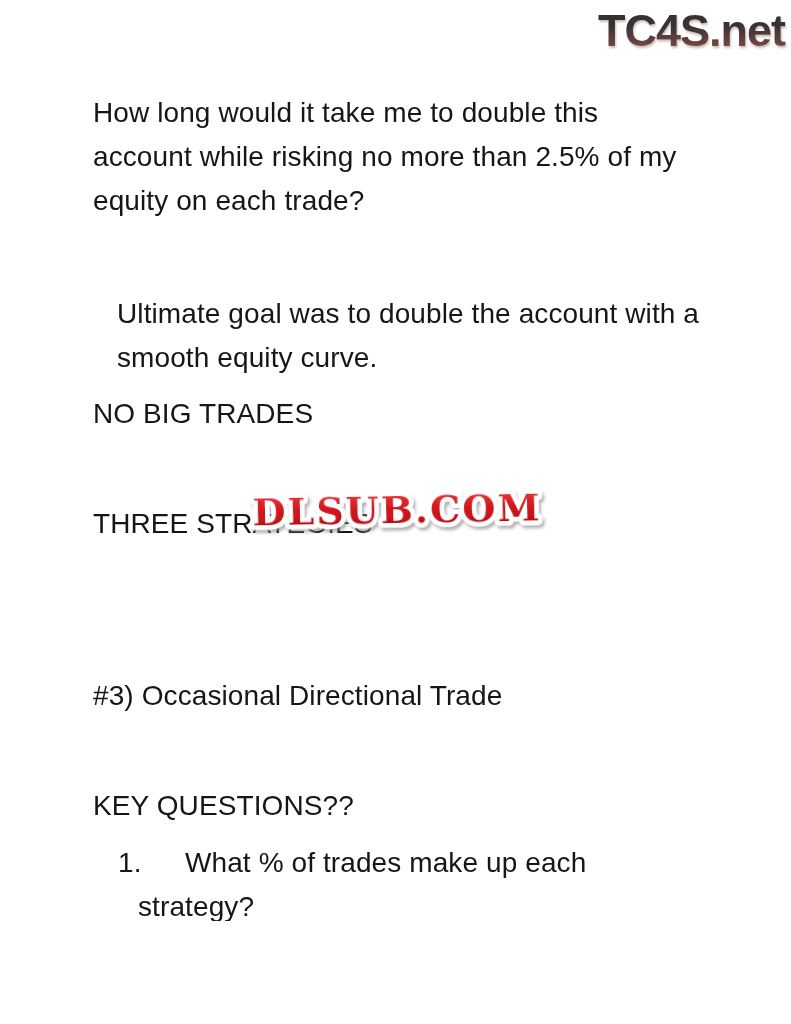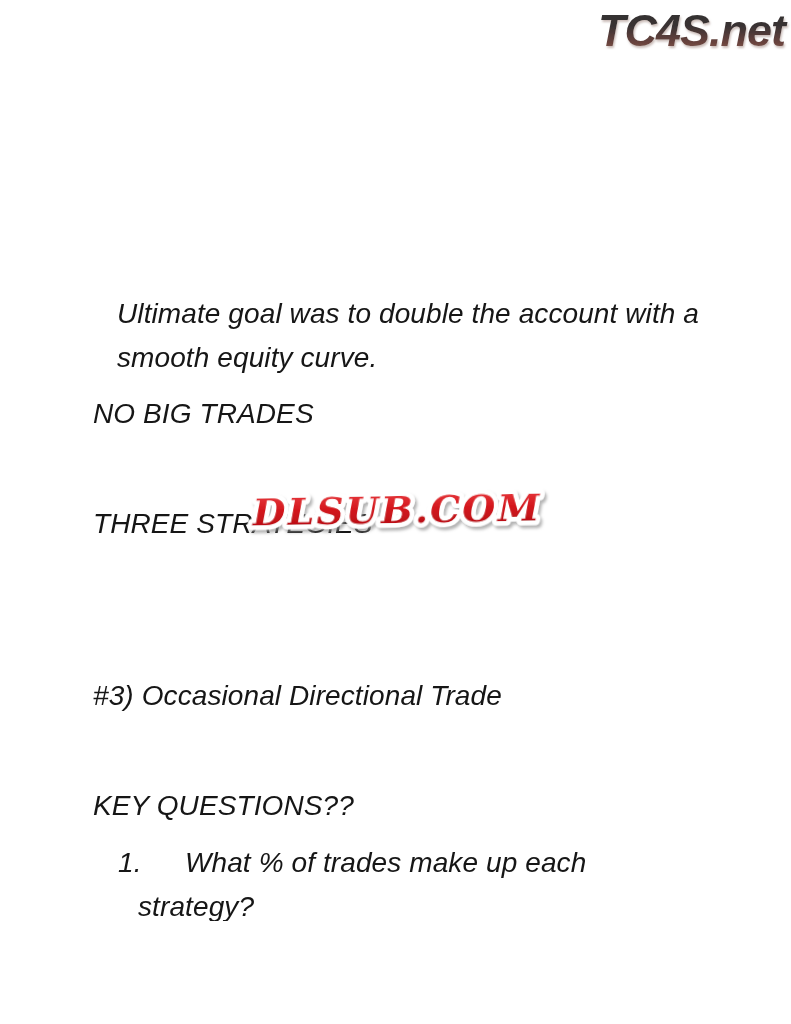--- a/index.html
+++ b/index.html
@@ -8,21 +8,20 @@
     background: #ffffff;
   }
   .page {
     position: relative;
     width: 791px;
     height: 921px;
     background: #ffffff;
     overflow: hidden;
     font-family: "Liberation Sans", sans-serif;
     color: #161616;
-    font-style: italic;
   }
   .bodytext {
     position: absolute;
     left: 93px;
     font-size: 28px;
     line-height: 44px;
     white-space: nowrap;
     color: #161616;
     letter-spacing: 0.1px;
   }
@@ -79,20 +78,21 @@
         <stop offset="75%" stop-color="#6b443e"></stop>
         <stop offset="100%" stop-color="#926a60"></stop>
       </linearGradient>
       <filter id="tc4sShadow" x="-20%" y="-20%" width="140%" height="150%">
         <feDropShadow dx="1" dy="2" stdDeviation="1" flood-color="#c4b5b0" flood-opacity="0.9"></feDropShadow>
       </filter>
     </defs>
     <text x="200" y="43" text-anchor="end" filter="url(#tc4sShadow)" font-family="Liberation Sans, sans-serif" font-weight="bold" font-size="45" letter-spacing="-1" fill="url(#tc4sGrad)">TC4S.net</text>
   </svg>
 
+  <div class="bodytext p1">How long would it take me to double this<br>account while risking no more than 2.5% of my<br>equity on each trade?</div>
 
   <div class="bodytext p2">Ultimate goal was to double the account with a<br>smooth equity curve.</div>
 
   <div class="bodytext ts-heading">THREE STRATEGIES</div>
 
   <div class="bodytext nbt">NO BIG TRADES</div>
 
 
 
   <div class="bodytext s3">#3) Occasional Directional Trade</div>

